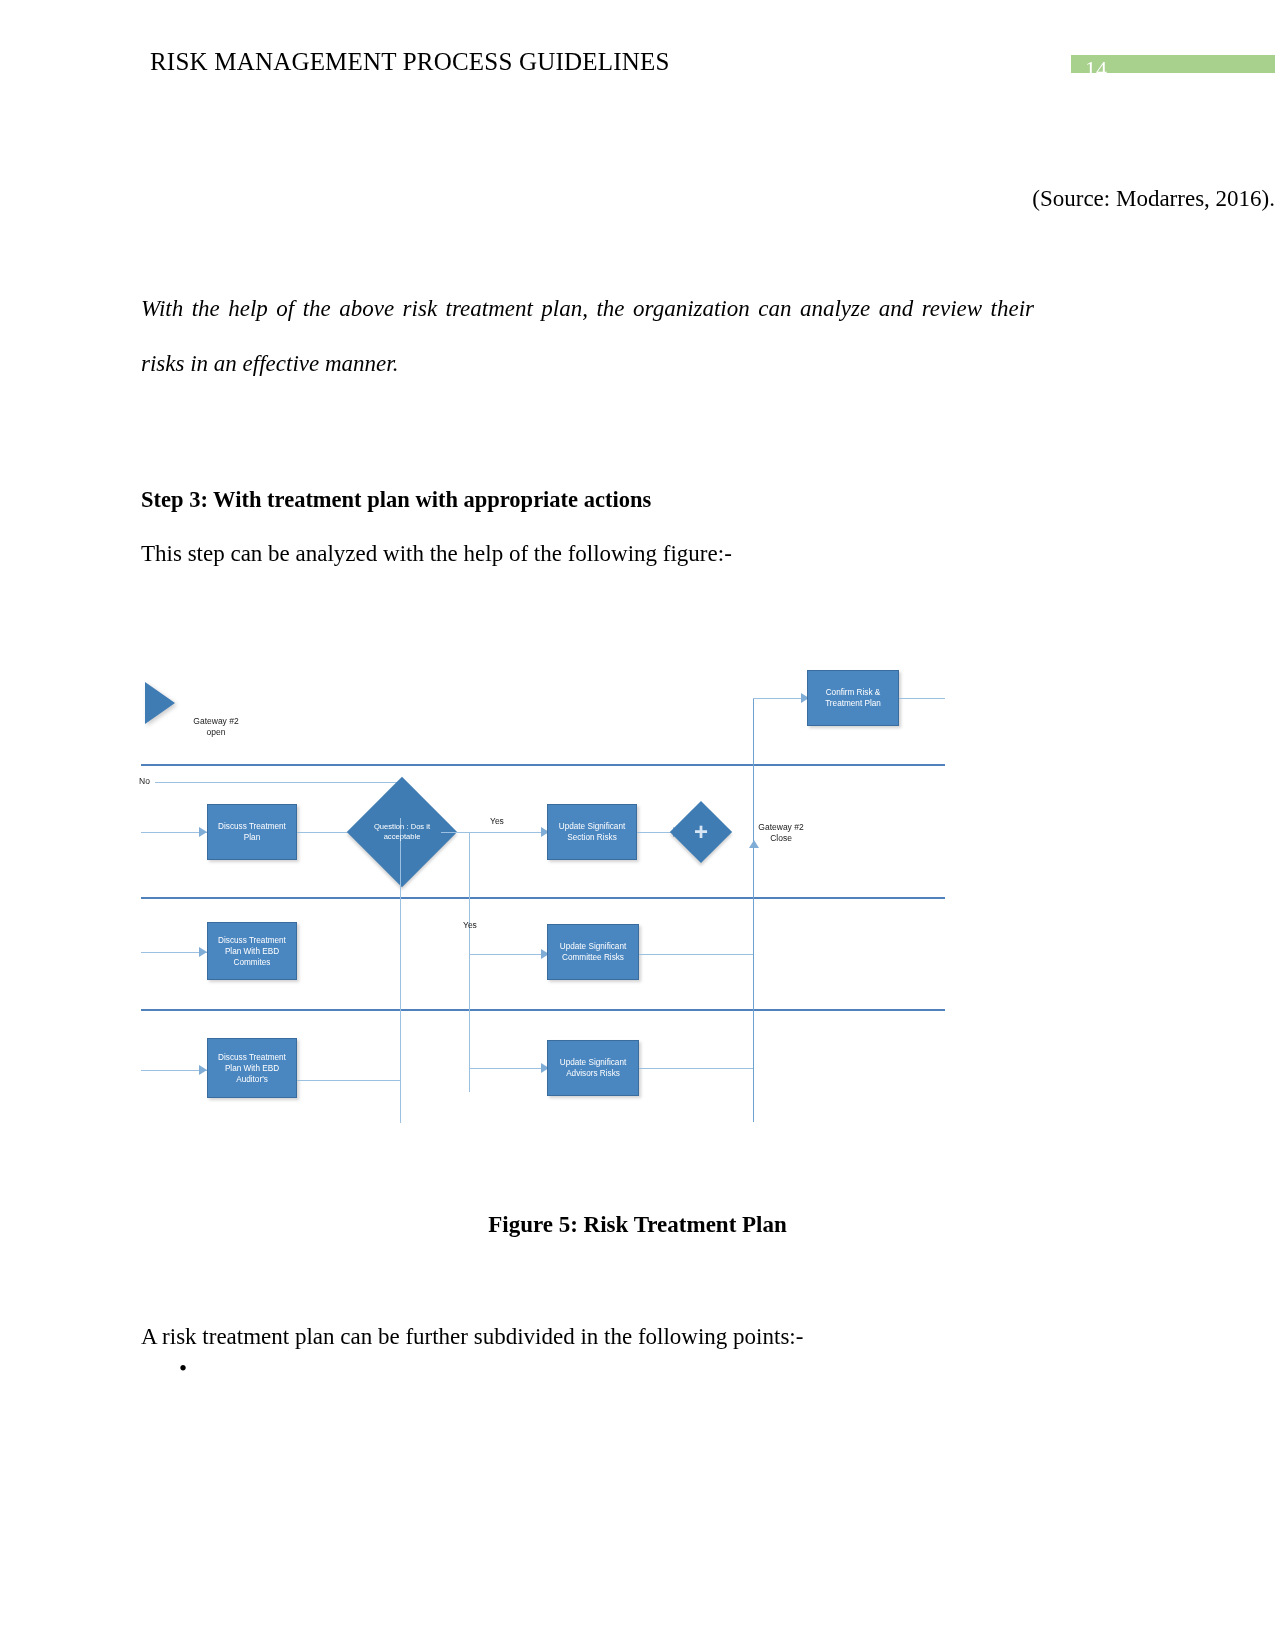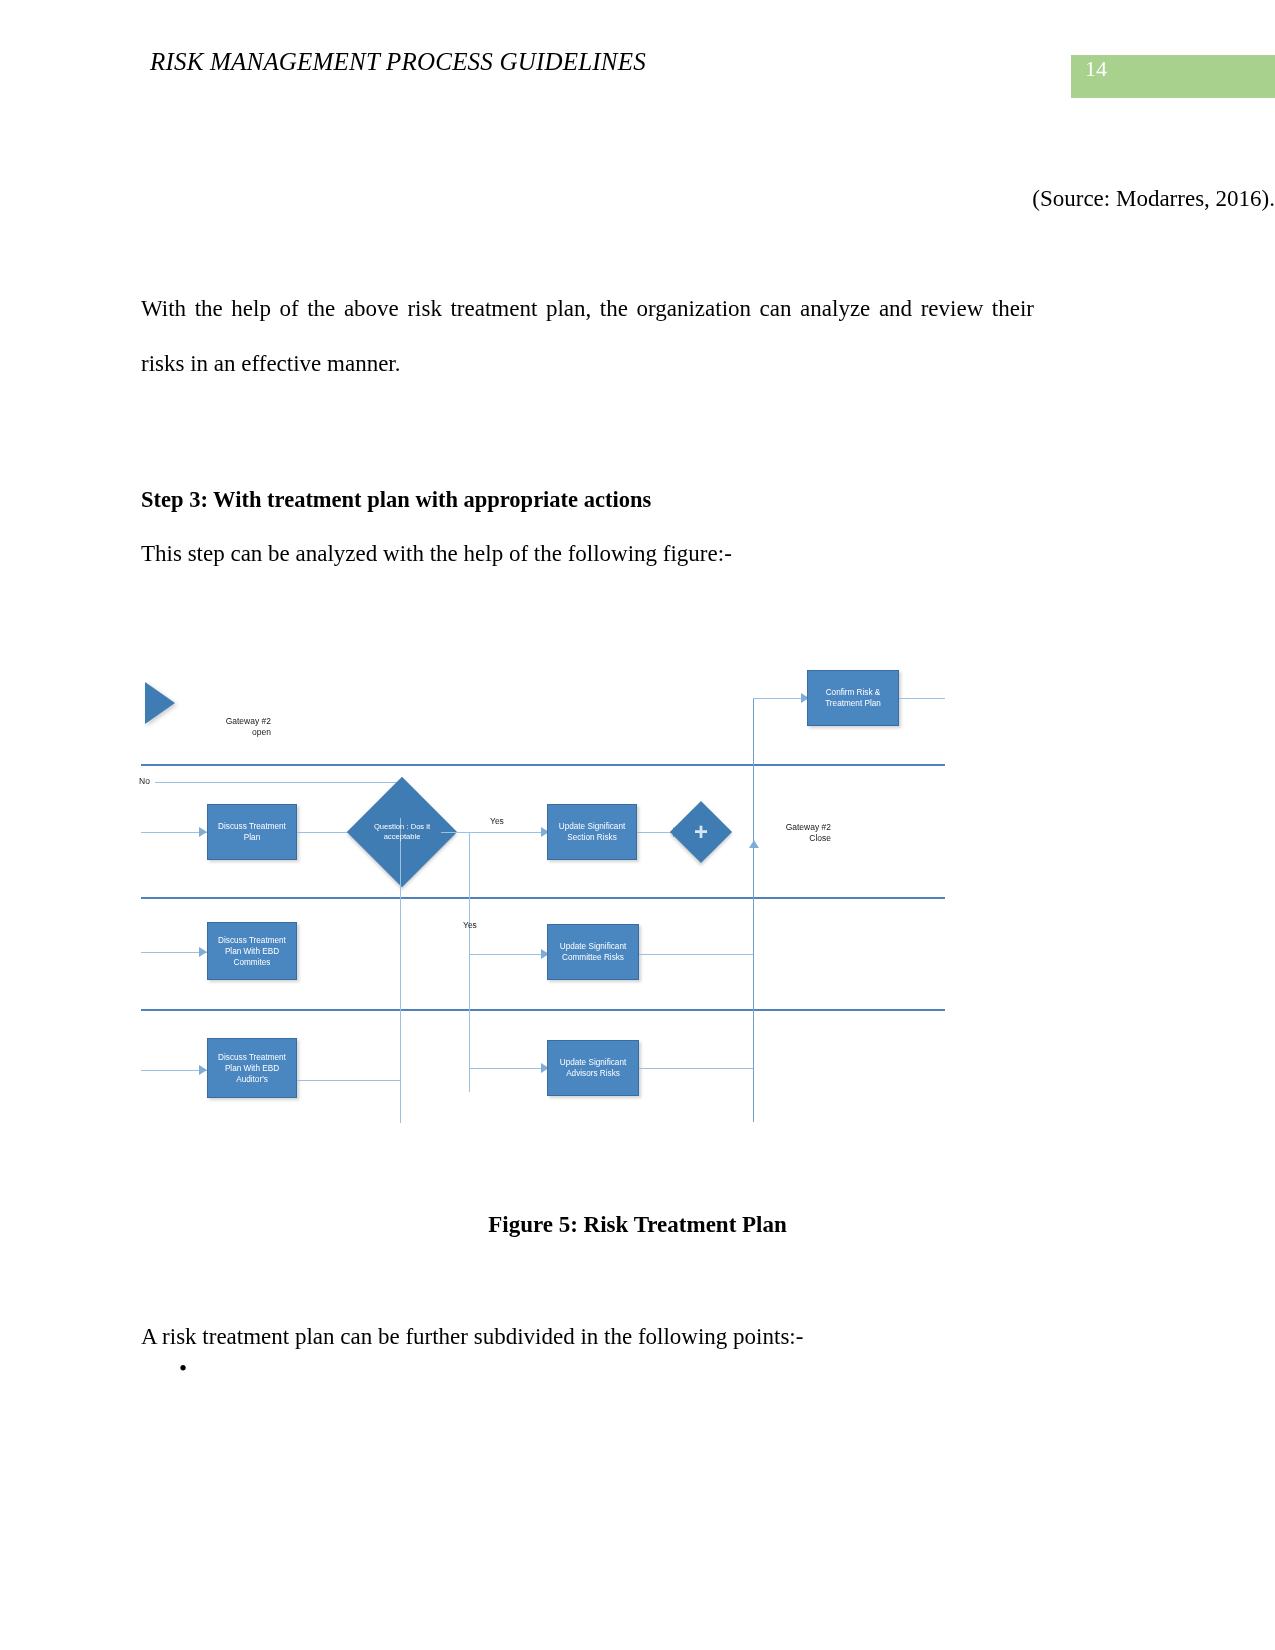--- a/index.html
+++ b/index.html
@@ -20,28 +20,27 @@
     top: 48px; left: 0; right: 0;
     height: 36px;
   }
   .header-title {
     position: absolute;
     left: 150px;
     top: 0;
     font-size: 25px;
     letter-spacing: 0.2px;
     white-space: nowrap;
-    font-style: italic;
   }
   .page-number-badge {
     position: absolute;
     left: 1071px;
     top: 7px;
     width: 204px;
-    height: 43px;
+    height: 18px;
     background: #a9d18e;
   }
   .page-number-badge span {
     position: absolute;
     left: 14px;
     top: 1px;
     font-size: 22px;
     color: #ffffff;
   }
 
@@ -58,20 +57,21 @@
   }
 
   .para-1 {
     position: absolute;
     left: 141px;
     top: 281px;
     width: 893px;
     font-size: 23px;
     line-height: 55px;
     text-align: justify;
+    font-style: italic;
   }
 
   .step-heading {
     position: absolute;
     left: 141px;
     top: 487px;
     font-size: 22.5px;
     font-weight: bold;
   }
 
@@ -260,21 +260,21 @@
 
   
   .flow-label {
     position: absolute;
     font-family: "Liberation Sans", sans-serif;
     font-size: 8.5px;
     color: #1a1a1a;
     white-space: pre;
     line-height: 11px;
   }
-  .flow-label.center { text-align: right; }
+  .flow-label.center { text-align: center; }
 
   
   .arrowhead {
     position: absolute;
     width: 0; height: 0;
     border-top: 5px solid transparent;
     border-bottom: 5px solid transparent;
     border-left: 8px solid #7fadd6;
   }
   .arrowhead.up {

